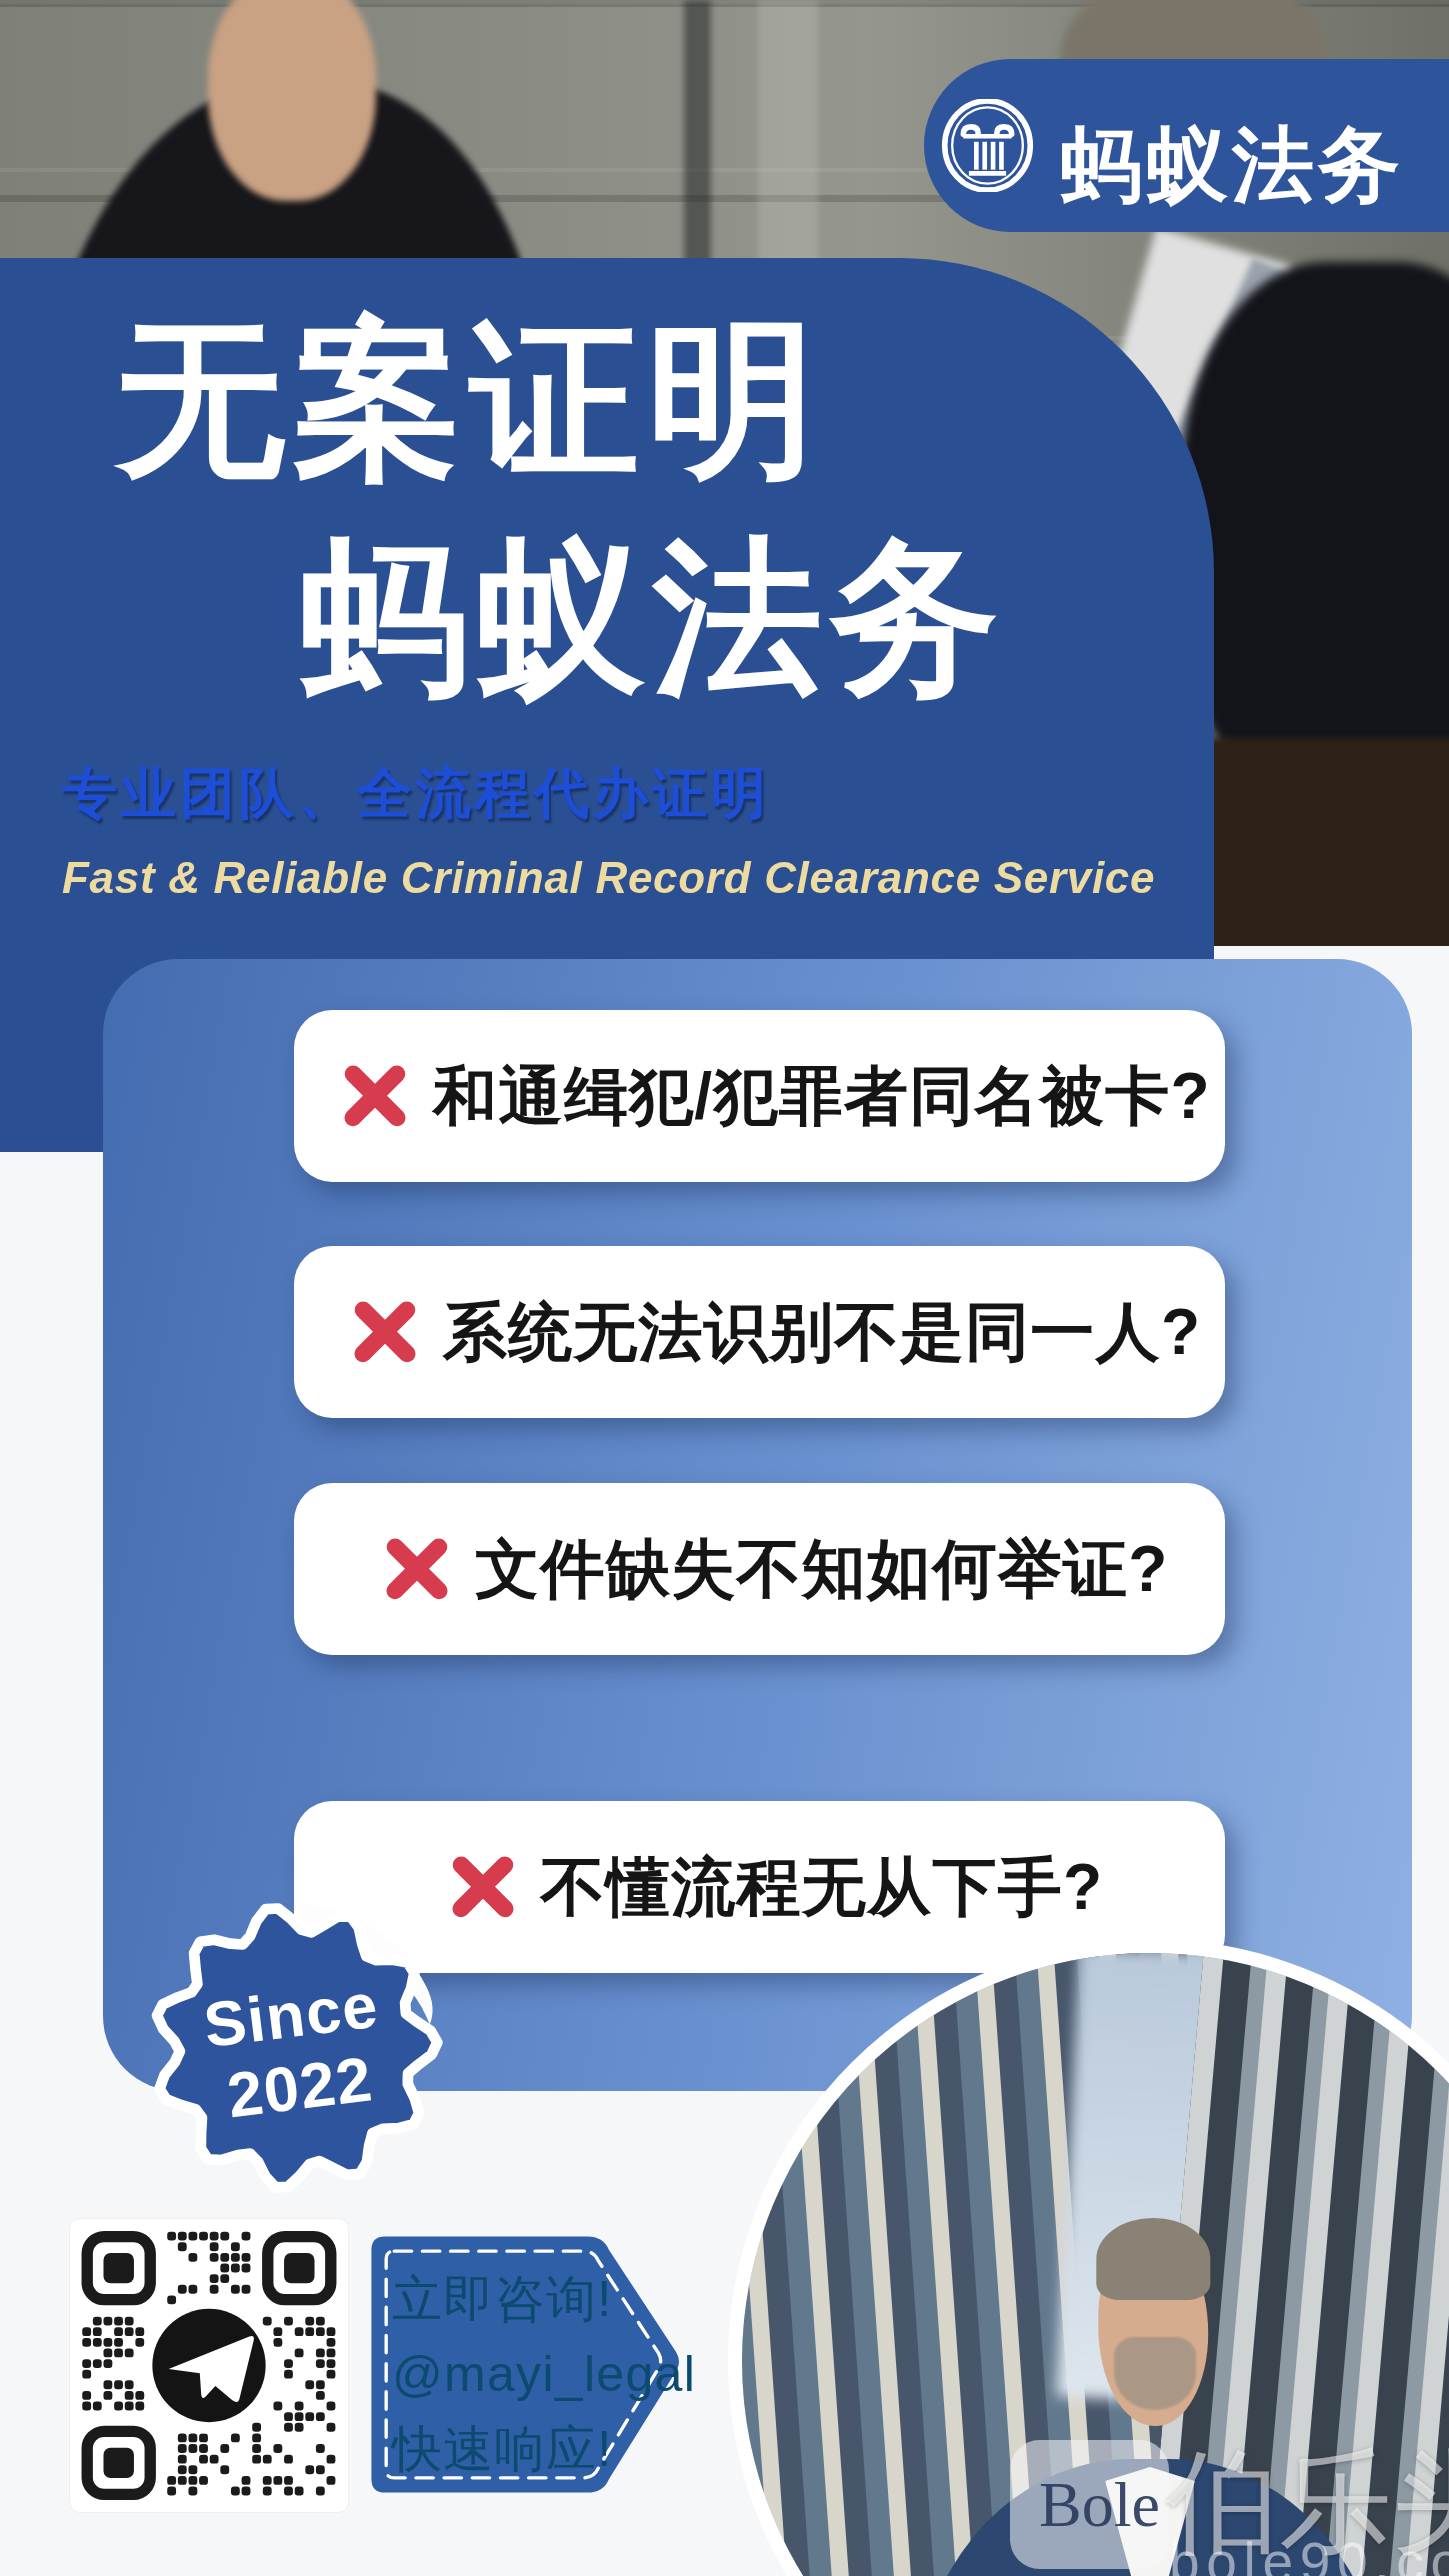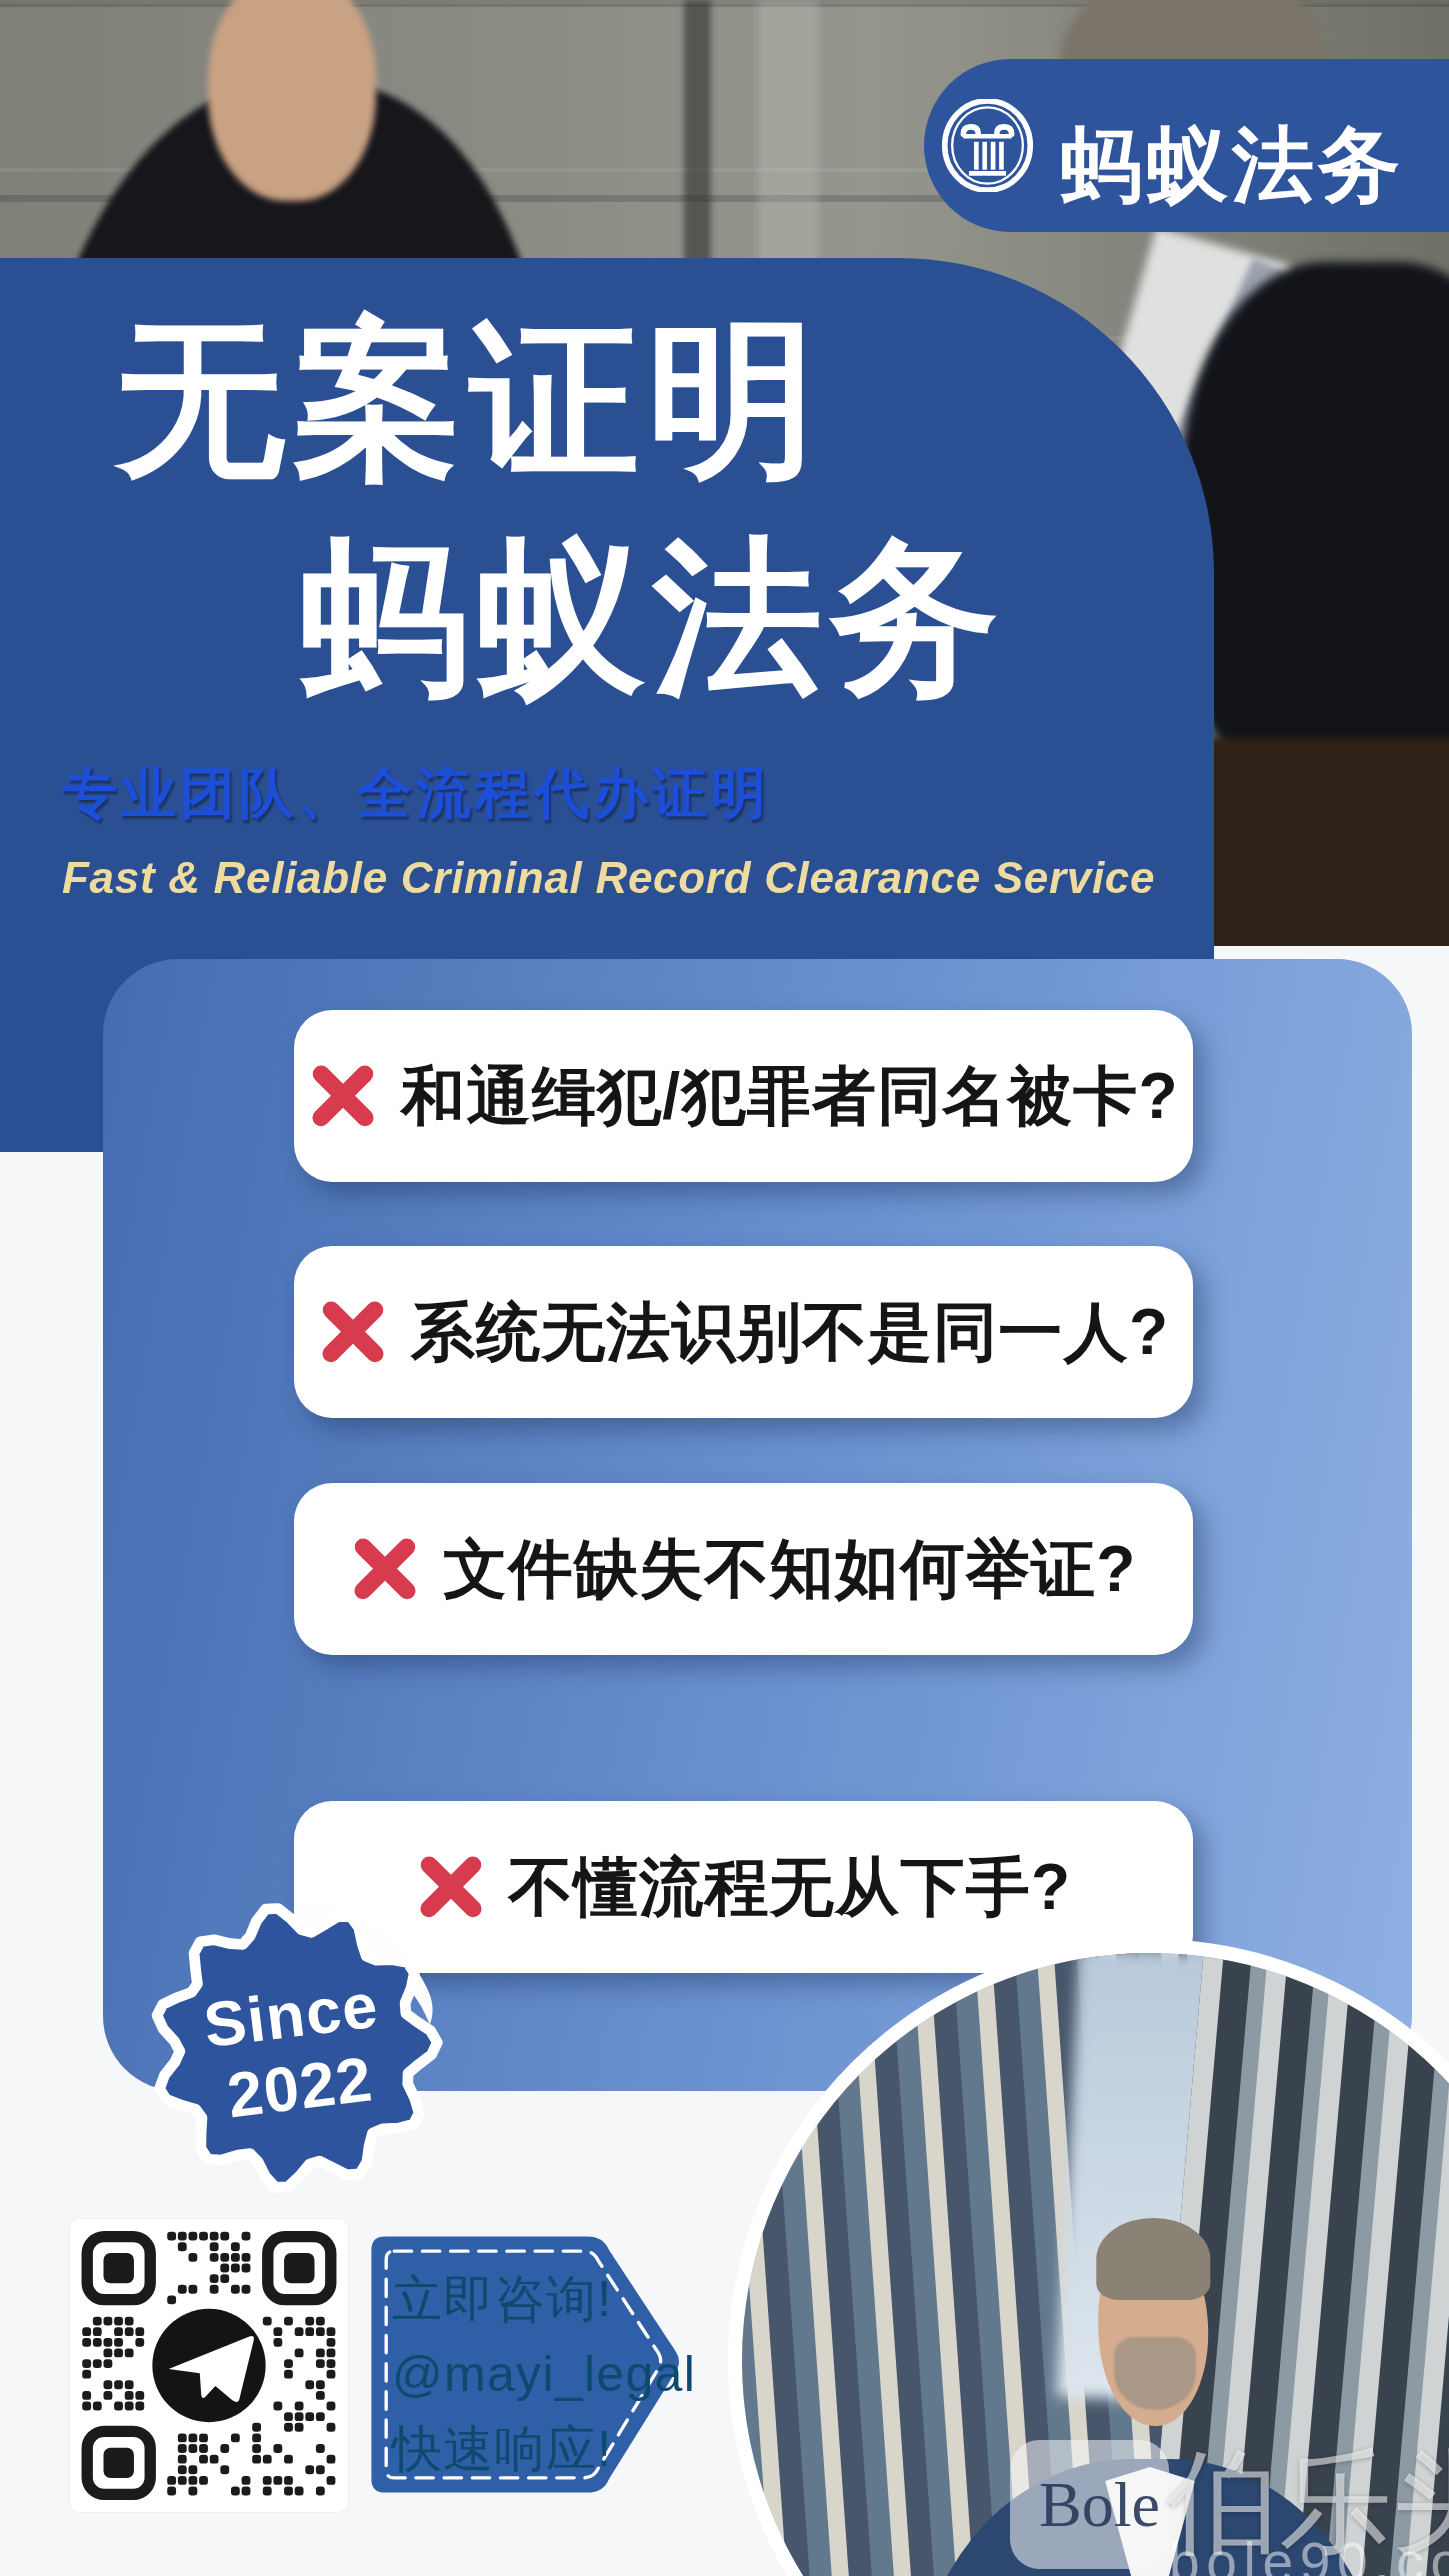--- a/index.html
+++ b/index.html
@@ -44,21 +44,21 @@
   .hero-sub{position:absolute;left:62px;top:757px;font-size:55px;font-weight:700;color:#1d4ed8;
     letter-spacing:4px;z-index:3;white-space:nowrap;text-shadow:2px 2.7px 2px rgba(10,20,40,0.45);}
   .hero-sub-en{position:absolute;left:62px;top:853px;font-size:44px;font-style:italic;font-weight:600;
     color:#eedb9f;letter-spacing:0.7px;z-index:3;white-space:nowrap;}
 
   
   .panel{position:absolute;left:103px;top:959px;width:1309px;height:1132px;z-index:3;
     background:linear-gradient(100deg,#446cb0 0%,#6b92d0 55%,#8fb0e2 100%);border-radius:75px;}
   .pain-card{position:absolute;left:294px;width:899px;height:172px;background:#ffffff;border-radius:38px;
     z-index:4;display:flex;align-items:center;justify-content:center;gap:23px;
-    box-shadow:10.7px 12px 23px rgba(21,41,84,0.38);}
+    box-shadow:10.7px 12px 23px rgba(21,41,84,0.38);padding-left:32px;}
   .pc1{top:1010px;} .pc2{top:1246px;} .pc3{top:1483px;} .pc4{top:1801px;}
   .x-icon{position:relative;width:70px;height:70px;flex:0 0 auto;}
   .x-icon::before,.x-icon::after{content:"";position:absolute;left:50%;top:50%;width:79px;height:17.4px;
     background:#d63b4e;border-radius:9.4px;}
   .x-icon::before{transform:translate(-50%,-50%) rotate(45deg);}
   .x-icon::after{transform:translate(-50%,-50%) rotate(-45deg);}
   .pain-text{font-size:64px;font-weight:900;color:#151515;letter-spacing:1.3px;white-space:nowrap;}
 
   
   .seal-svg{position:absolute;left:134px;top:1885px;width:322px;height:322px;z-index:5;}

